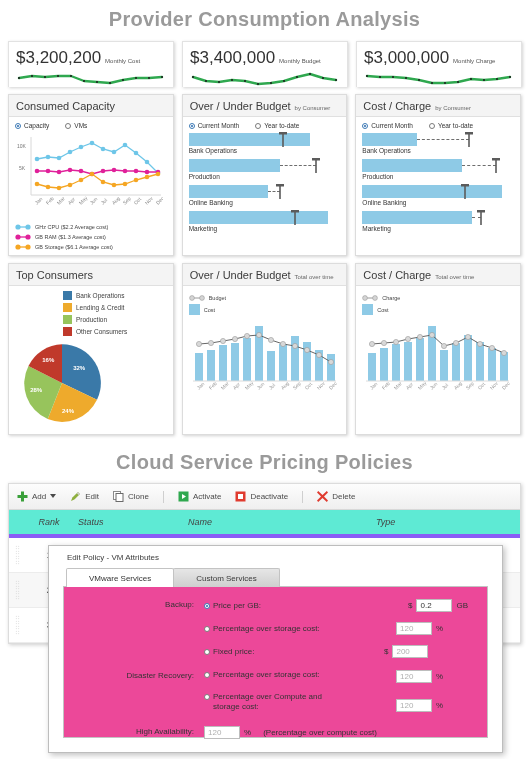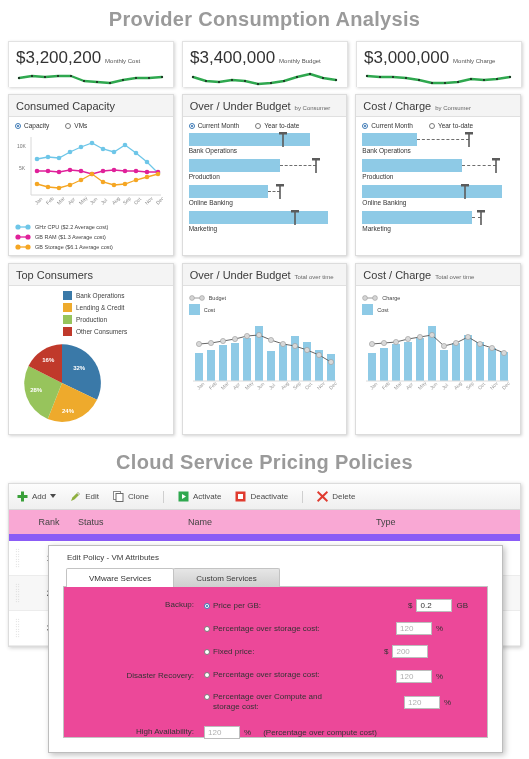--- a/index.html
+++ b/index.html
@@ -109,23 +109,23 @@
     background: linear-gradient(#fdfdfd,#efefef);
     border-bottom:1px solid #d8d8d8;
     padding: 5px 8px; gap: 14px;
     height: 26px;
   }
   .tb-item { display:flex; align-items:center; gap:4px; font-size:8px; color:#4a4a4a; white-space:nowrap; }
   .tb-sep { width:1px; height:12px; background:#cfcfcf; }
 
   table.grid { width:100%; border-collapse:collapse; }
   table.grid th {
-    background:#f9a8d4; text-align:left;
+    background:#5eead4; text-align:left;
     font-size:9px; font-weight:normal; color:#444;
-    padding:7px 6px; border-bottom:7px solid #8b5cf6;
+    padding:7px 6px; border-bottom:4px solid #8b5cf6;font-style:italic;
   }
   table.grid td {
     font-size:8.5px; color:#333; padding:7px 6px;
     border-bottom:1px solid #ececec; background:#fff;
   }
   table.grid tr.alt td { background:#f7f7f7; }
   td.rank { text-align:center; width:46px; }
   td.handle { width:14px; padding:0 0 0 5px; }
   .handle-dots {
     width:5px; height:20px;
@@ -862,21 +862,21 @@
           <label class="opt" style="width:192px;">
             <span class="dot"></span>
             <span class="opt-text">Percentage over storage cost:</span>
           </label>
           <div class="field">
             <span class="inp placeholder">120</span>
             <span>%</span>
           </div>
         </div>
 
-        <div style="display:flex;align-items:center;gap:8px;">
+        <div style="display:flex;align-items:flex-end;">
           <label class="opt" style="width:192px;">
             <span class="dot"></span>
             <span class="opt-text" style="display:inline-block;max-width:120px;">Percentage over Compute and storage cost:</span>
           </label>
           <div class="field">
             <span class="inp placeholder">120</span>
             <span>%</span>
           </div>
         </div>
       </div>

